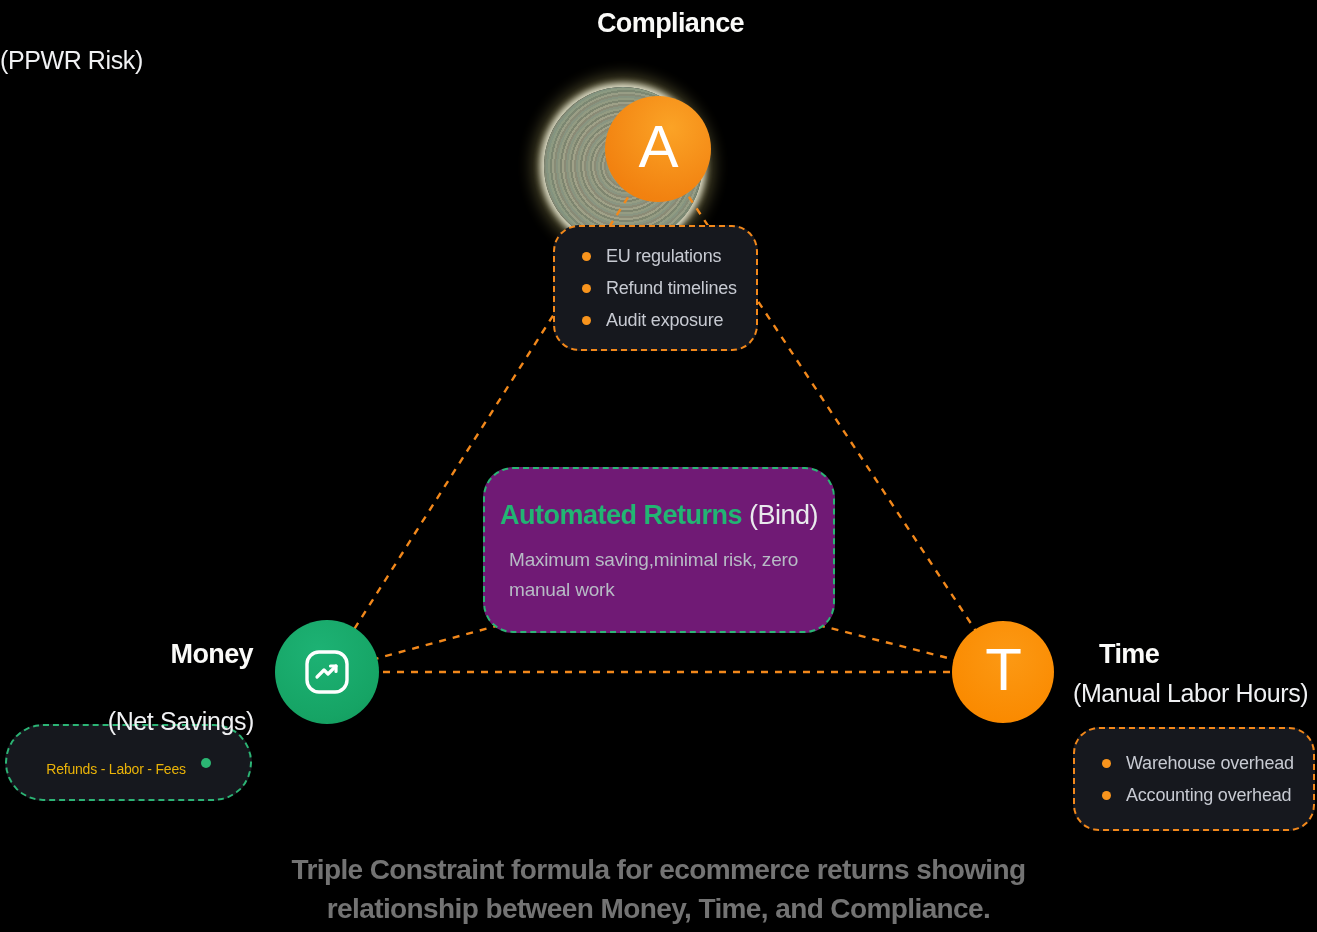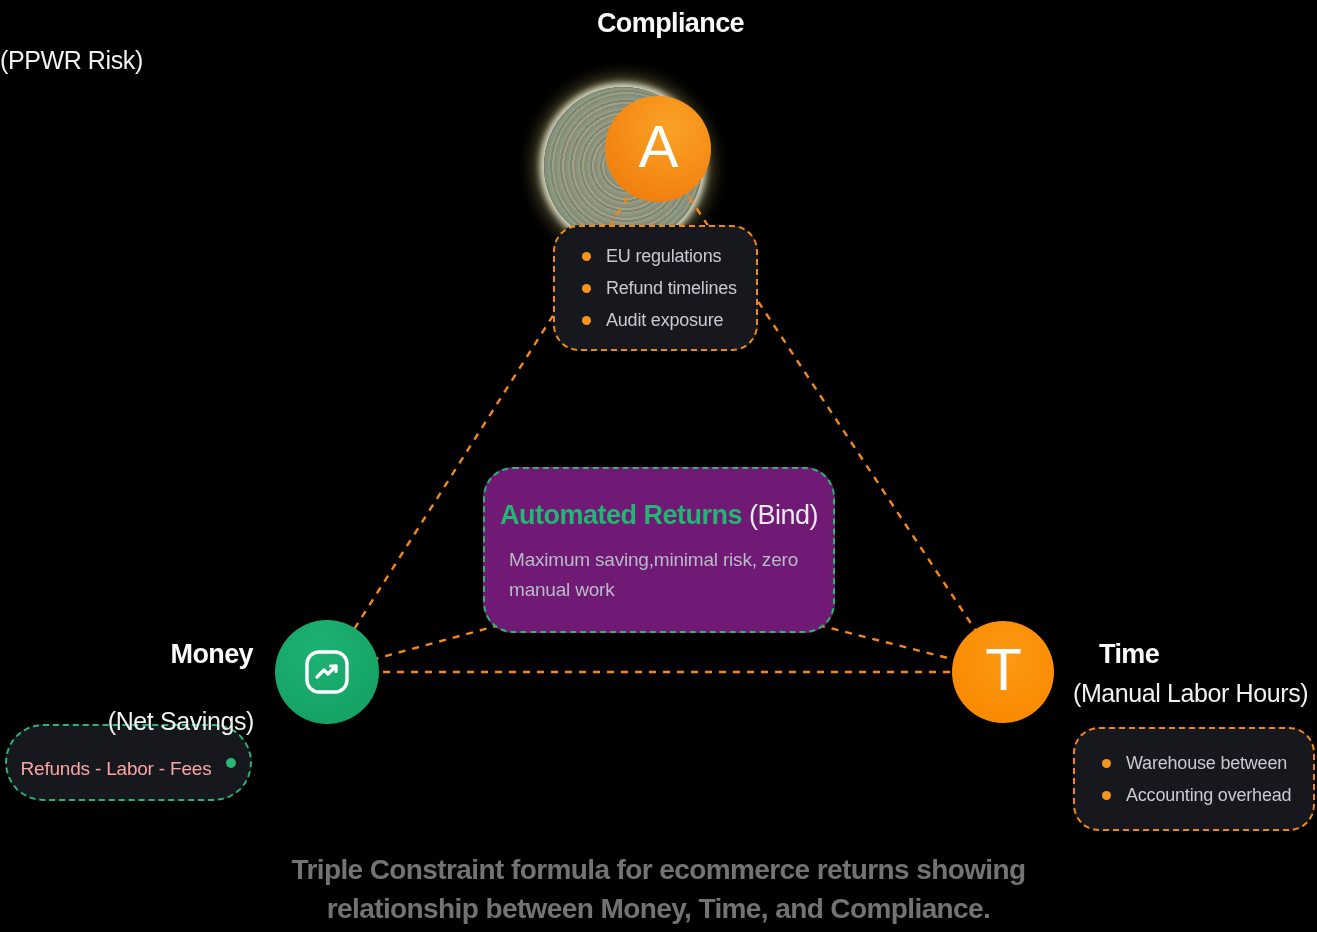--- a/index.html
+++ b/index.html
@@ -72,21 +72,21 @@
   .bullet-dot{width:9px;height:9px;border-radius:50%;background:#F8941D;flex:0 0 auto;}
   .bullet-text{color:#C7CAD2;font-size:18px;letter-spacing:-.2px;}
 
   .box-compliance{left:553px;top:225px;width:205px;height:126px;}
   .box-time{left:1073px;top:727px;width:242px;height:104px;}
 
   .box-money{
     left:5px;top:724px;width:247px;height:77px;border-radius:38px;
     display:flex;align-items:center;justify-content:center;gap:15px;
   }
-  .chip-text{color:#fca5a5;font-size:19px;letter-spacing:-.2px;margin-top:12px;}
+  .chip-text{color:#eab308;font-size:14px;letter-spacing:-.2px;margin-top:12px;}
   .chip-dot{width:10px;height:10px;border-radius:50%;background:#2BB673;}
 
   
   .center-box{
     left:483px;top:467px;width:352px;height:166px;border-radius:30px;
     background:#701a75;display:flex;flex-direction:column;align-items:center;
     justify-content:center;gap:14px;padding:4px 18px 0;
   }
   .center-title{font-size:27px;letter-spacing:-.5px;white-space:nowrap;}
   .center-title .main{color:#22B573;font-weight:700;}
@@ -168,21 +168,21 @@
   <div class="node-title t-time-title">Time</div>
   <div class="node-sub t-time-sub">(Manual Labor Hours)</div>
   <div class="vertex time">
     <span class="letter">T</span>
   </div>
 
   <div class="infobox box-time">
     <div class="bullet-list">
       <div class="bullet-row">
         <span class="bullet-dot"></span>
-        <span class="bullet-text">Warehouse between</span>
+        <span class="bullet-text">Warehouse overhead</span>
       </div>
       <div class="bullet-row">
         <span class="bullet-dot"></span>
         <span class="bullet-text">Accounting overhead</span>
       </div>
     </div>
   </div>
 
   <div class="caption">
     <div>Triple Constraint formula for ecommerce returns showing</div>

